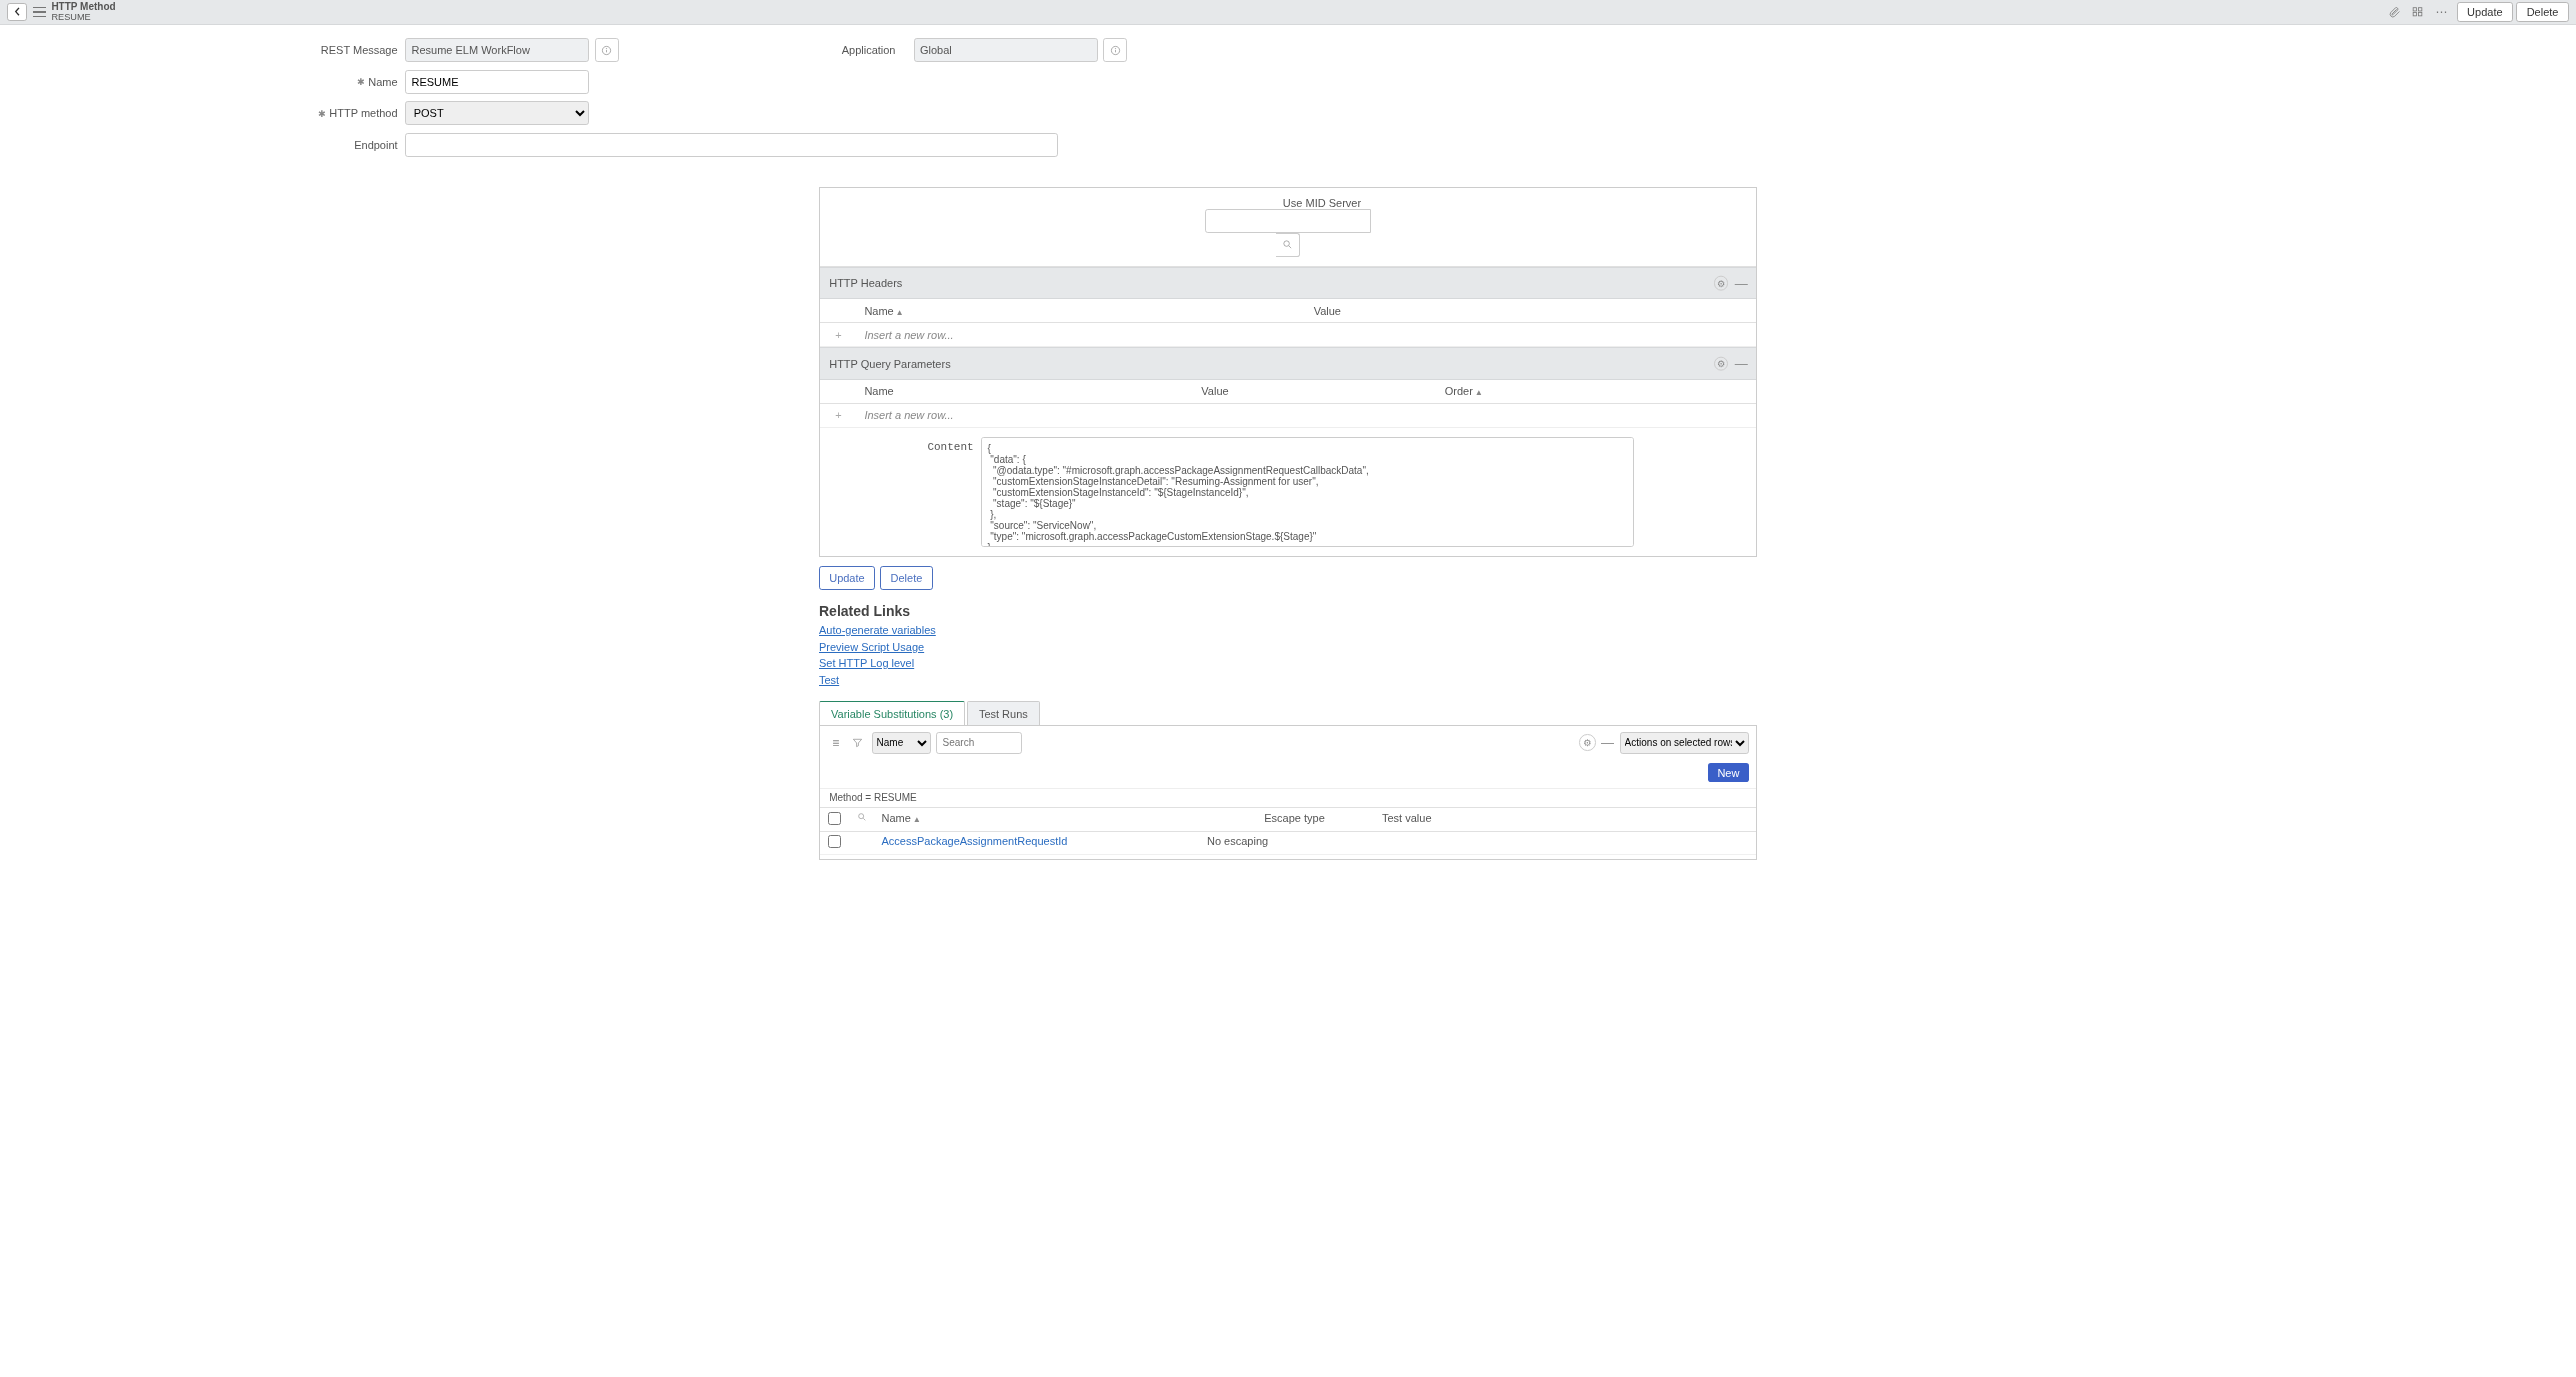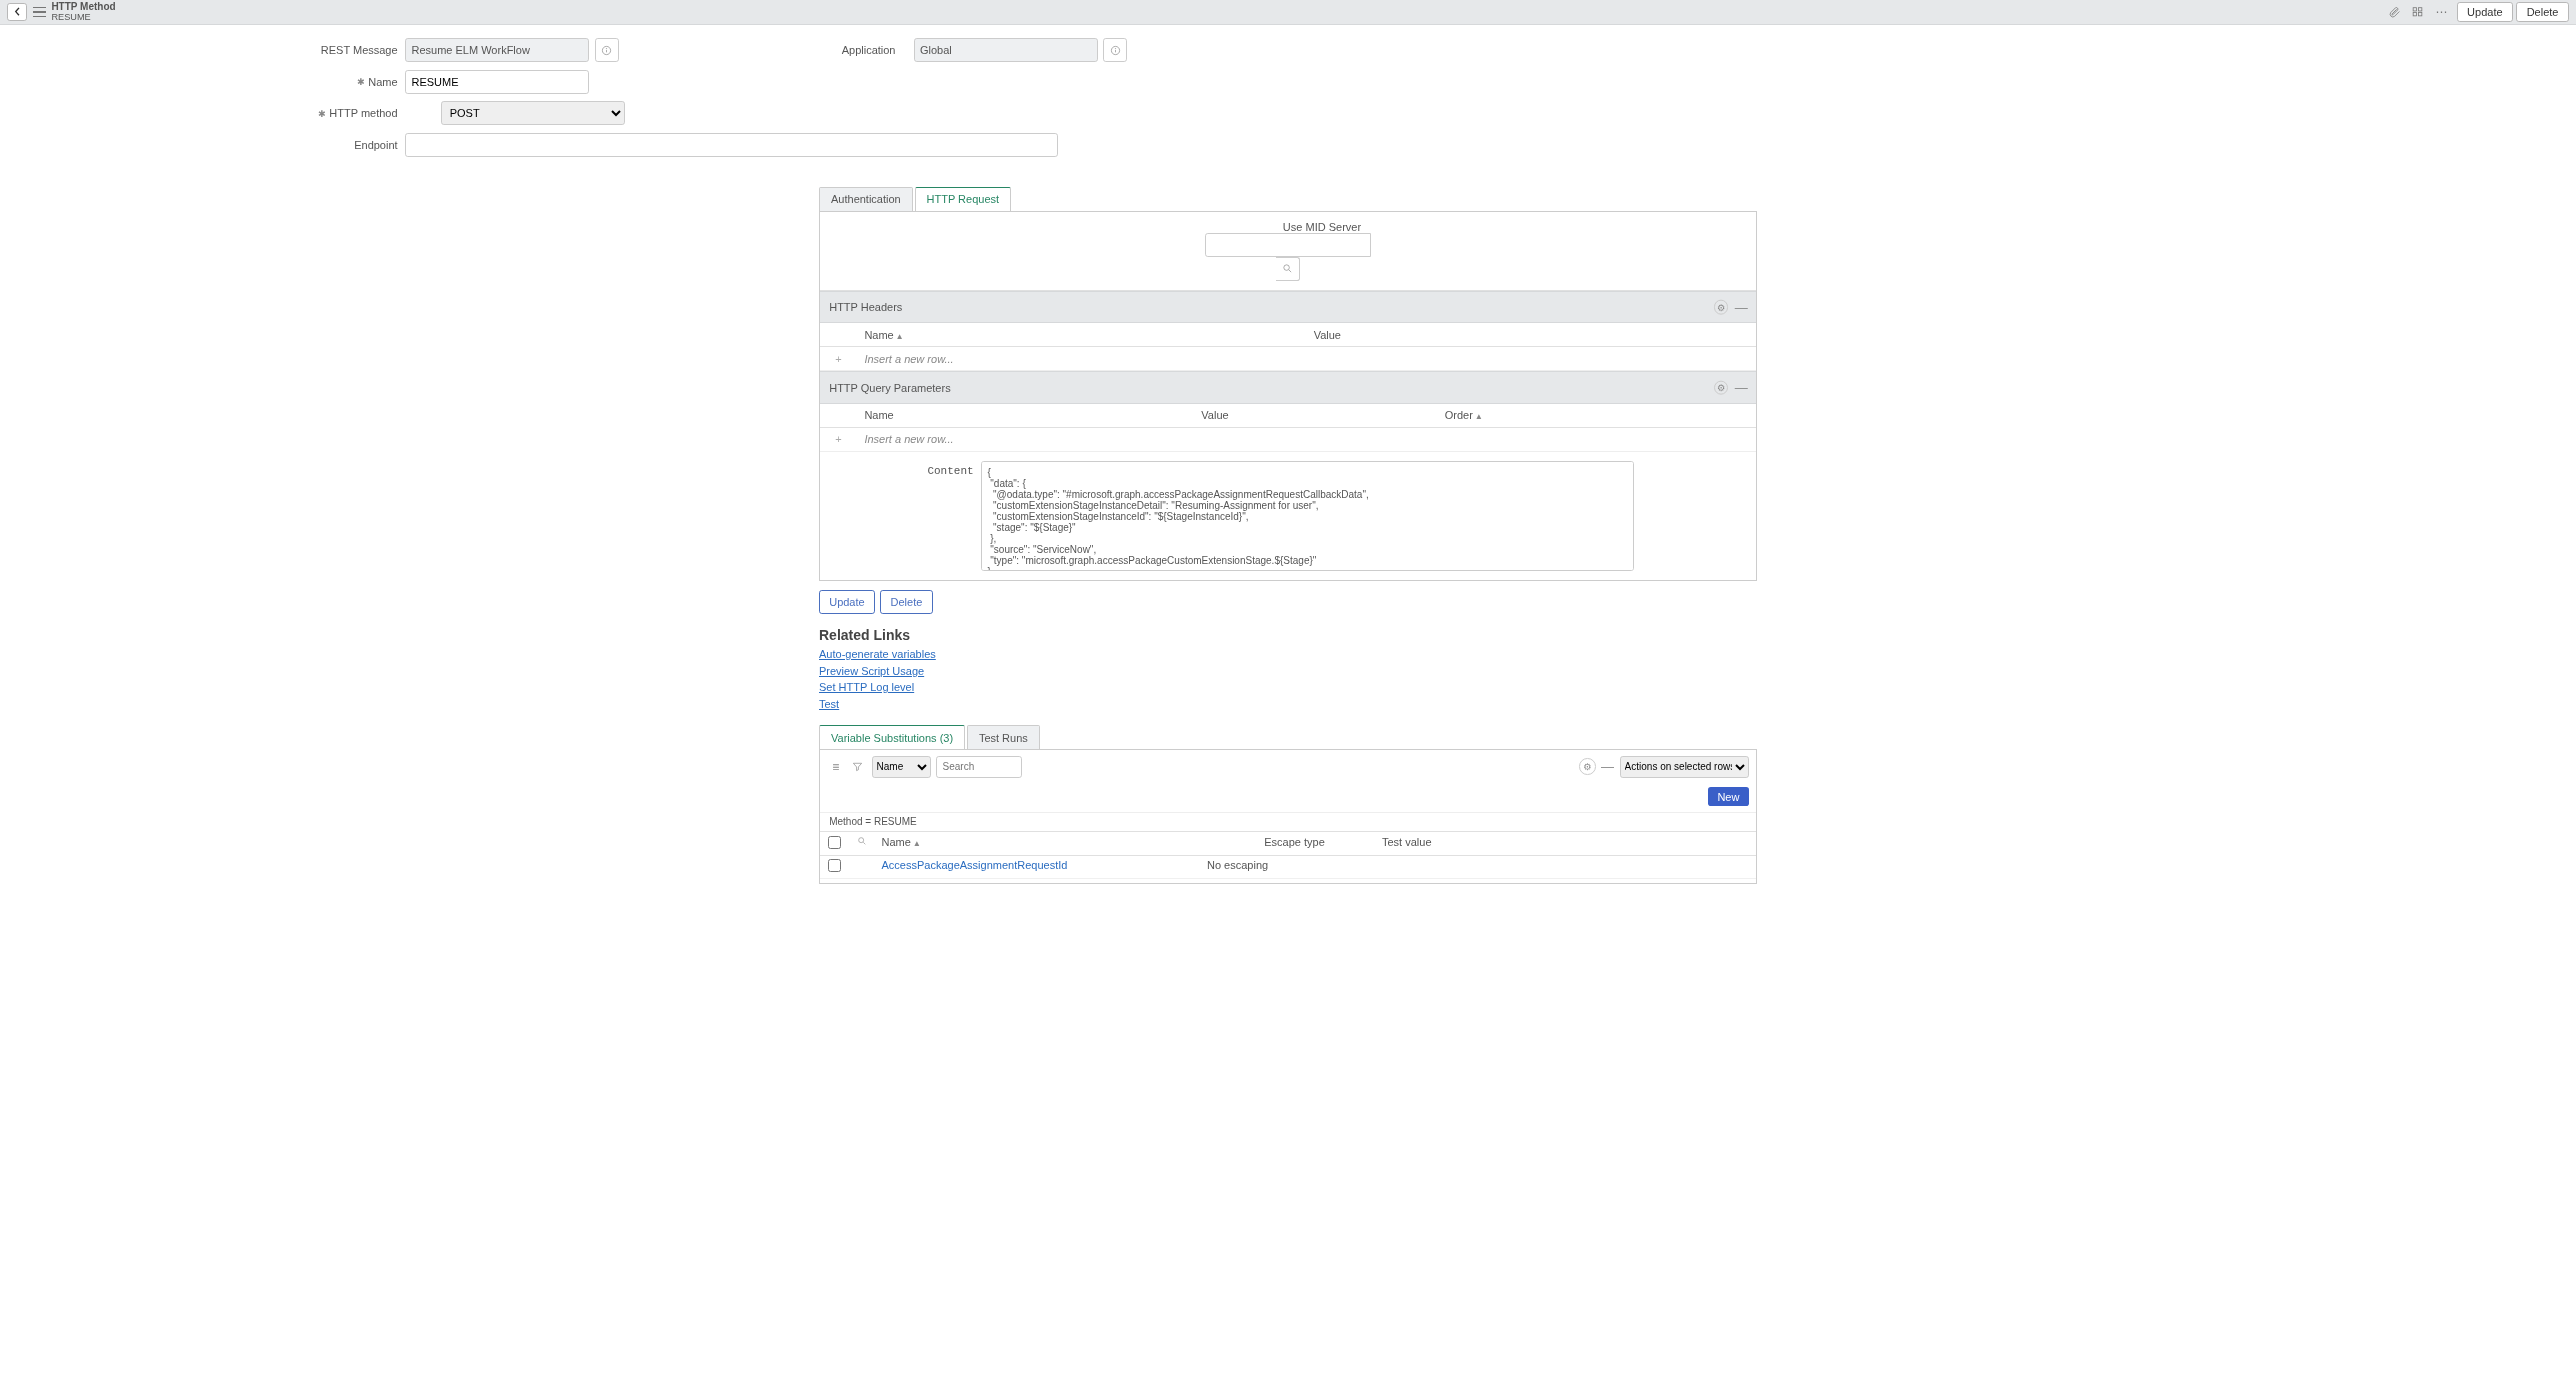--- a/index.html
+++ b/index.html
@@ -21,21 +21,21 @@
 
 .form-wrap { background:#fff; padding: 11px 0 14.7px; }
 .form-row { display:flex; align-items:center; height: 28px; margin-bottom: 3.7px;}
 .form-left { width: 405px; display:flex; justify-content:flex-end; align-items:center; padding-right: 7.4px; color:#555; font-size:11px; gap:3.7px;}
 .req-dot { color:#888; font-size:9.2px; }
 .form-input { height:24px; border:0.9px solid #ccc; border-radius:2.8px; padding: 0 5.5px; font-size:11px; background:#fff;}
 .form-input.ro { background:#eef0f2; color:#555;}
 .form-input.w200 { width: 184px; }
 .form-input.wlong { width: 653px; }
 .info-btn { width: 24px; height:24px; border:0.9px solid #ccc; border-radius:2.8px; background:#fff; margin-left:5.5px; display:flex; align-items:center; justify-content:center; color:#888; cursor:pointer;}
-.select { height:24px; width:184px; border:0.9px solid #ccc; border-radius:2.8px; font-size:11px; padding: 0 3.7px; margin-left: 36px;}
+.select { height:24px; width:184px; border:0.9px solid #ccc; border-radius:2.8px; font-size:11px; padding: 0 3.7px;}
 
 
 .main { width: 938px; margin: 9.2px auto 0; }
 .tabs { display:flex; }
 .tab { padding: 5.5px 11px; font-size:11px; border:0.9px solid #ccc; background:#eef0f2; border-bottom:none; color:#555; cursor:pointer; margin-right:1.8px; border-radius: 1.8px 1.8px 0 0;}
 .tab.active { background:#fff; color:#278664; border-top: 1.8px solid #278664; font-weight:500;}
 .tab-body { border:0.9px solid #ccc; background:#fff; }
 
 .mid-row{ display:flex; align-items:center; padding:9.2px 0; border-bottom: 0.9px solid #e0e0e0; flex-direction: column;}
 .mid-row .lbl { width: 161px; text-align:right; padding-right:7.4px; color:#555; font-size:11px;}
@@ -183,24 +183,20 @@
   <div class="form-row">
     <div class="form-left">
         <span>Endpoint</span>
       </div>
     <input class="form-input wlong" value="" style="">
   </div>
 </div>
 
 <div class="main">
 
-  <div class="tabs">
-    <div class="tab">Authentication</div>
-    <div class="tab active">HTTP Request</div>
-  </div>
   <div class="tab-body">
     <div class="mid-row">
       <div class="lbl">Use MID Server</div>
       <input class="inp" value="" style="">
       <div class="srch">
           <svg width="11" height="11" viewBox="0 0 24 24">
             <circle cx="10" cy="10" r="6"></circle>
             <line x1="15" y1="15" x2="20" y2="20"></line>
           </svg>
         </div>

